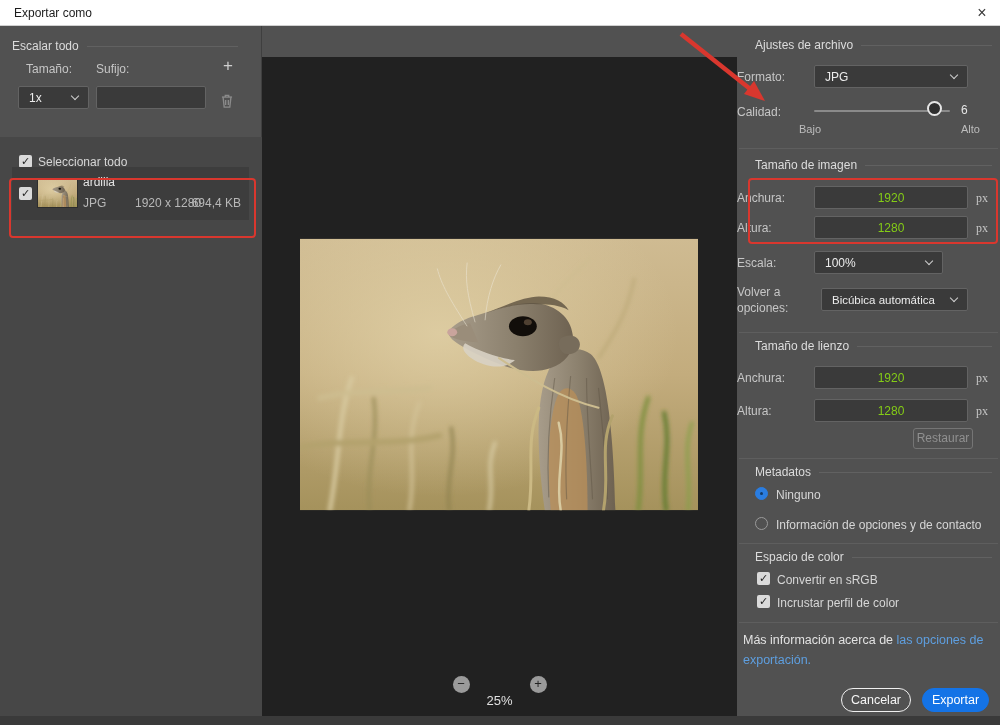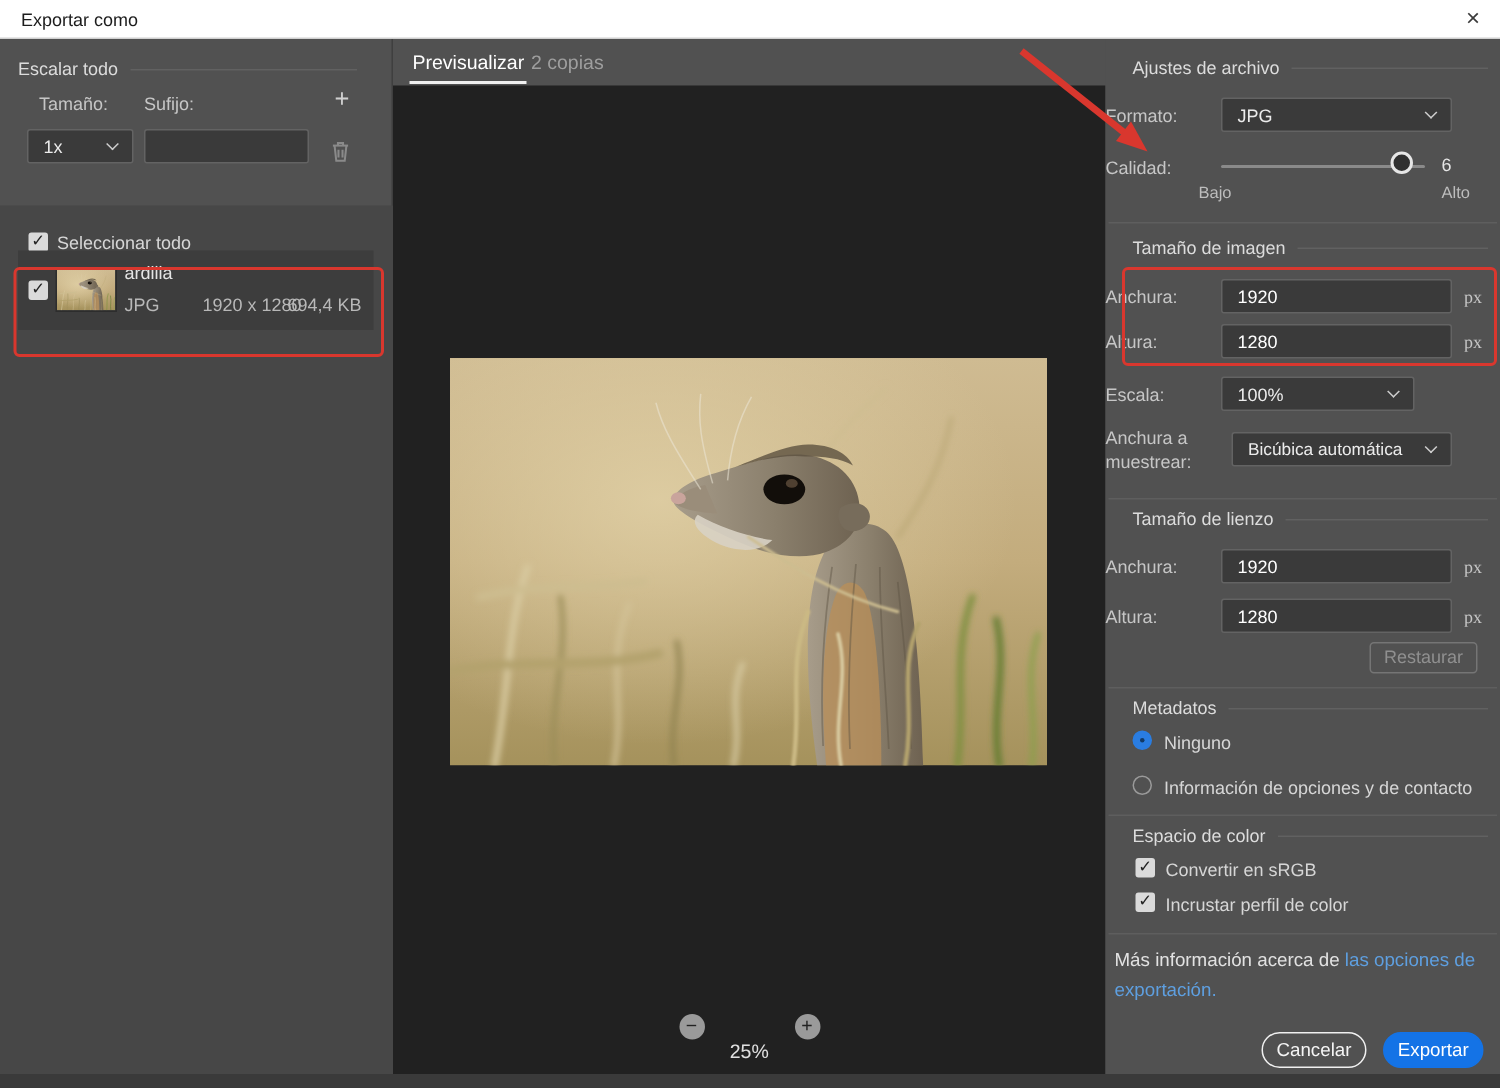--- a/index.html
+++ b/index.html
@@ -10,21 +10,21 @@
   .titlebar{position:absolute;left:0;top:0;width:1000px;height:26px;background:#ffffff;border-bottom:1px solid #d0d0d0;}
   .titlebar .title{position:absolute;left:14px;top:6px;font-size:12px;color:#1c1c1c;}
   .titlebar .close{position:absolute;right:6px;top:1px;width:24px;height:24px;text-align:center;line-height:24px;font-size:16px;color:#3a3a3a;cursor:pointer;}
 
   
   .hdr{display:flex;align-items:center;gap:8px;color:#dcdcdc;font-size:12px;}
   .hdr .rule{flex:1;height:1px;background:#616161;}
   .divider{position:absolute;height:1px;background:#5e5e5e;}
   .lbl{position:absolute;font-size:12px;color:#c6c6c6;}
   .fld{position:absolute;height:23px;background:#3a3a3a;border:1px solid #636363;border-radius:2px;color:#ececec;font-size:12px;display:flex;align-items:center;padding:0 10px;}
-  .fld input{background:transparent;border:none;outline:none;color:#ffffff;font-size:12px;width:100%;padding:0;}
+  .fld input{background:transparent;border:none;outline:none;color:#84cc16;font-size:12px;width:100%;padding:0;text-align:center;}
   .drop{justify-content:space-between;cursor:pointer;}
   .chev{width:6px;height:6px;border-right:1.6px solid #cfcfcf;border-bottom:1.6px solid #cfcfcf;transform:rotate(45deg);margin-top:-3px;}
   .unit{position:absolute;font-size:12px;color:#c6c6c6;font-family:Liberation Serif, serif;}
   .cbox{position:absolute;width:13px;height:13px;background:#dadada;border-radius:2px;color:#232323;font-size:11px;font-weight:bold;line-height:13px;text-align:center;cursor:pointer;}
   .radio{position:absolute;width:13px;height:13px;border-radius:50%;cursor:pointer;}
   .radio.on{background:#2a7de1;border:1px solid #2a7de1;}
   .radio.on::after{content:"";position:absolute;left:4px;top:4px;width:3px;height:3px;border-radius:50%;background:#123a66;}
   .radio.off{background:transparent;border:1px solid #9a9a9a;}
   .opt-label{position:absolute;font-size:12px;color:#d6d6d6;}
 
@@ -55,21 +55,21 @@
   .zbtn{width:17px;height:17px;border-radius:50%;background:#9a9a9a;color:#222;font-size:13px;line-height:16px;text-align:center;cursor:pointer;}
   .zoom-level{color:#e0e0e0;font-size:13px;margin-top:32px;}
 
   
   .right-panel{position:absolute;left:737px;top:26px;width:263px;height:690px;background:#515151;}
   .rp-hdr{position:absolute;left:18px;right:8px;}
   .slider-track{position:absolute;left:77px;top:84px;width:136px;height:2px;background:#8a8a8a;border-radius:1px;cursor:pointer;}
   .slider-knob{position:absolute;left:190px;top:75px;width:15px;height:15px;border-radius:50%;background:#2f2f2f;border:2px solid #e6e6e6;cursor:grab;z-index:2;}
   .qval{position:absolute;left:224px;top:77px;font-size:12px;color:#e6e6e6;}
   .minmax{position:absolute;left:62px;top:97px;width:181px;display:flex;justify-content:space-between;font-size:11px;color:#bdbdbd;}
-  .restore{position:absolute;left:176px;top:402px;width:72px;height:21px;border:1px solid #757575;border-radius:3px;color:#909090;font-size:12px;text-align:center;line-height:19px;}
+  .restore{position:absolute;left:176px;top:402px;width:60px;height:21px;border:1px solid #757575;border-radius:3px;color:#909090;font-size:12px;text-align:center;line-height:19px;}
   .info-text{position:absolute;left:6px;top:604px;width:252px;font-size:12.5px;color:#e2e2e2;line-height:20px;}
   .info-text .link{color:#5e9fe0;cursor:pointer;}
   .version{position:absolute;left:5px;top:672px;font-size:12px;color:#84cc16;margin-top:40px;}
   .btn{position:absolute;top:662px;height:24px;border-radius:12px;font-size:12.5px;text-align:center;line-height:22px;cursor:pointer;}
   .btn.cancel{left:104px;width:70px;border:1.5px solid #f0f0f0;color:#f5f5f5;background:transparent;}
   .btn.export{left:185px;width:67px;background:#1473e6;color:#ffffff;border:1.5px solid #1473e6;}
 
   
   .bottom-strip{position:absolute;left:0;top:716px;width:1000px;height:9px;background:#3a3a3a;}
 
@@ -190,24 +190,20 @@
             <use href="#squirrel-scene"></use>
           </svg>
         <span class="file-name">ardilla</span>
         <span class="file-meta" style="left:71px">JPG</span>
         <span class="file-meta" style="left:123px">1920 x 1280</span>
         <span class="file-meta" style="right:8px">694,4 KB</span>
       </div>
     </div>
   </div>
 
-  <div class="tabbar">
-    <span class="tab active" style="left:13px">Previsualizar</span>
-    <span class="tab inactive" style="left:92px">2 copias</span>
-  </div>
 
   <div class="preview">
     <svg class="canvas-img" viewBox="0 0 400 273">
         <use href="#squirrel-scene"></use>
       </svg>
     <div class="zoomctl">
       <div class="zbtn">−</div>
       <span class="zoom-level">25%</span>
       <div class="zbtn">+</div>
     </div>
@@ -247,21 +243,21 @@
     <span class="lbl" style="left:0;top:195px;width:69px">Altura:</span>
     <div class="fld" style="left:77px;top:190px;width:154px">
       <input value="1280" style="">
     </div>
     <span class="unit" style="left:239px;top:195px">px</span>
     <span class="lbl" style="left:0;top:230px;width:69px">Escala:</span>
     <div class="fld drop" style="left:77px;top:225px;width:129px">
       <span>100%</span>
         <span class="chev"></span>
     </div>
-    <span class="lbl" style="left:0;top:258px;width:76px;line-height:16px">Anchura a muestrear:</span>
+    <span class="lbl" style="left:0;top:258px;width:76px;line-height:16px">Volver a opciones:</span>
     <div class="fld drop" style="left:84px;top:262px;width:147px;font-size:11.5px">
       <span>Bicúbica automática</span>
         <span class="chev"></span>
     </div>
 
     <div class="divider" style="left:2px;right:2px;top:306px"></div>
 
     <div class="rp-hdr hdr" style="top:313px">
       <span>Tamaño de lienzo</span>
         <span class="rule"></span>

